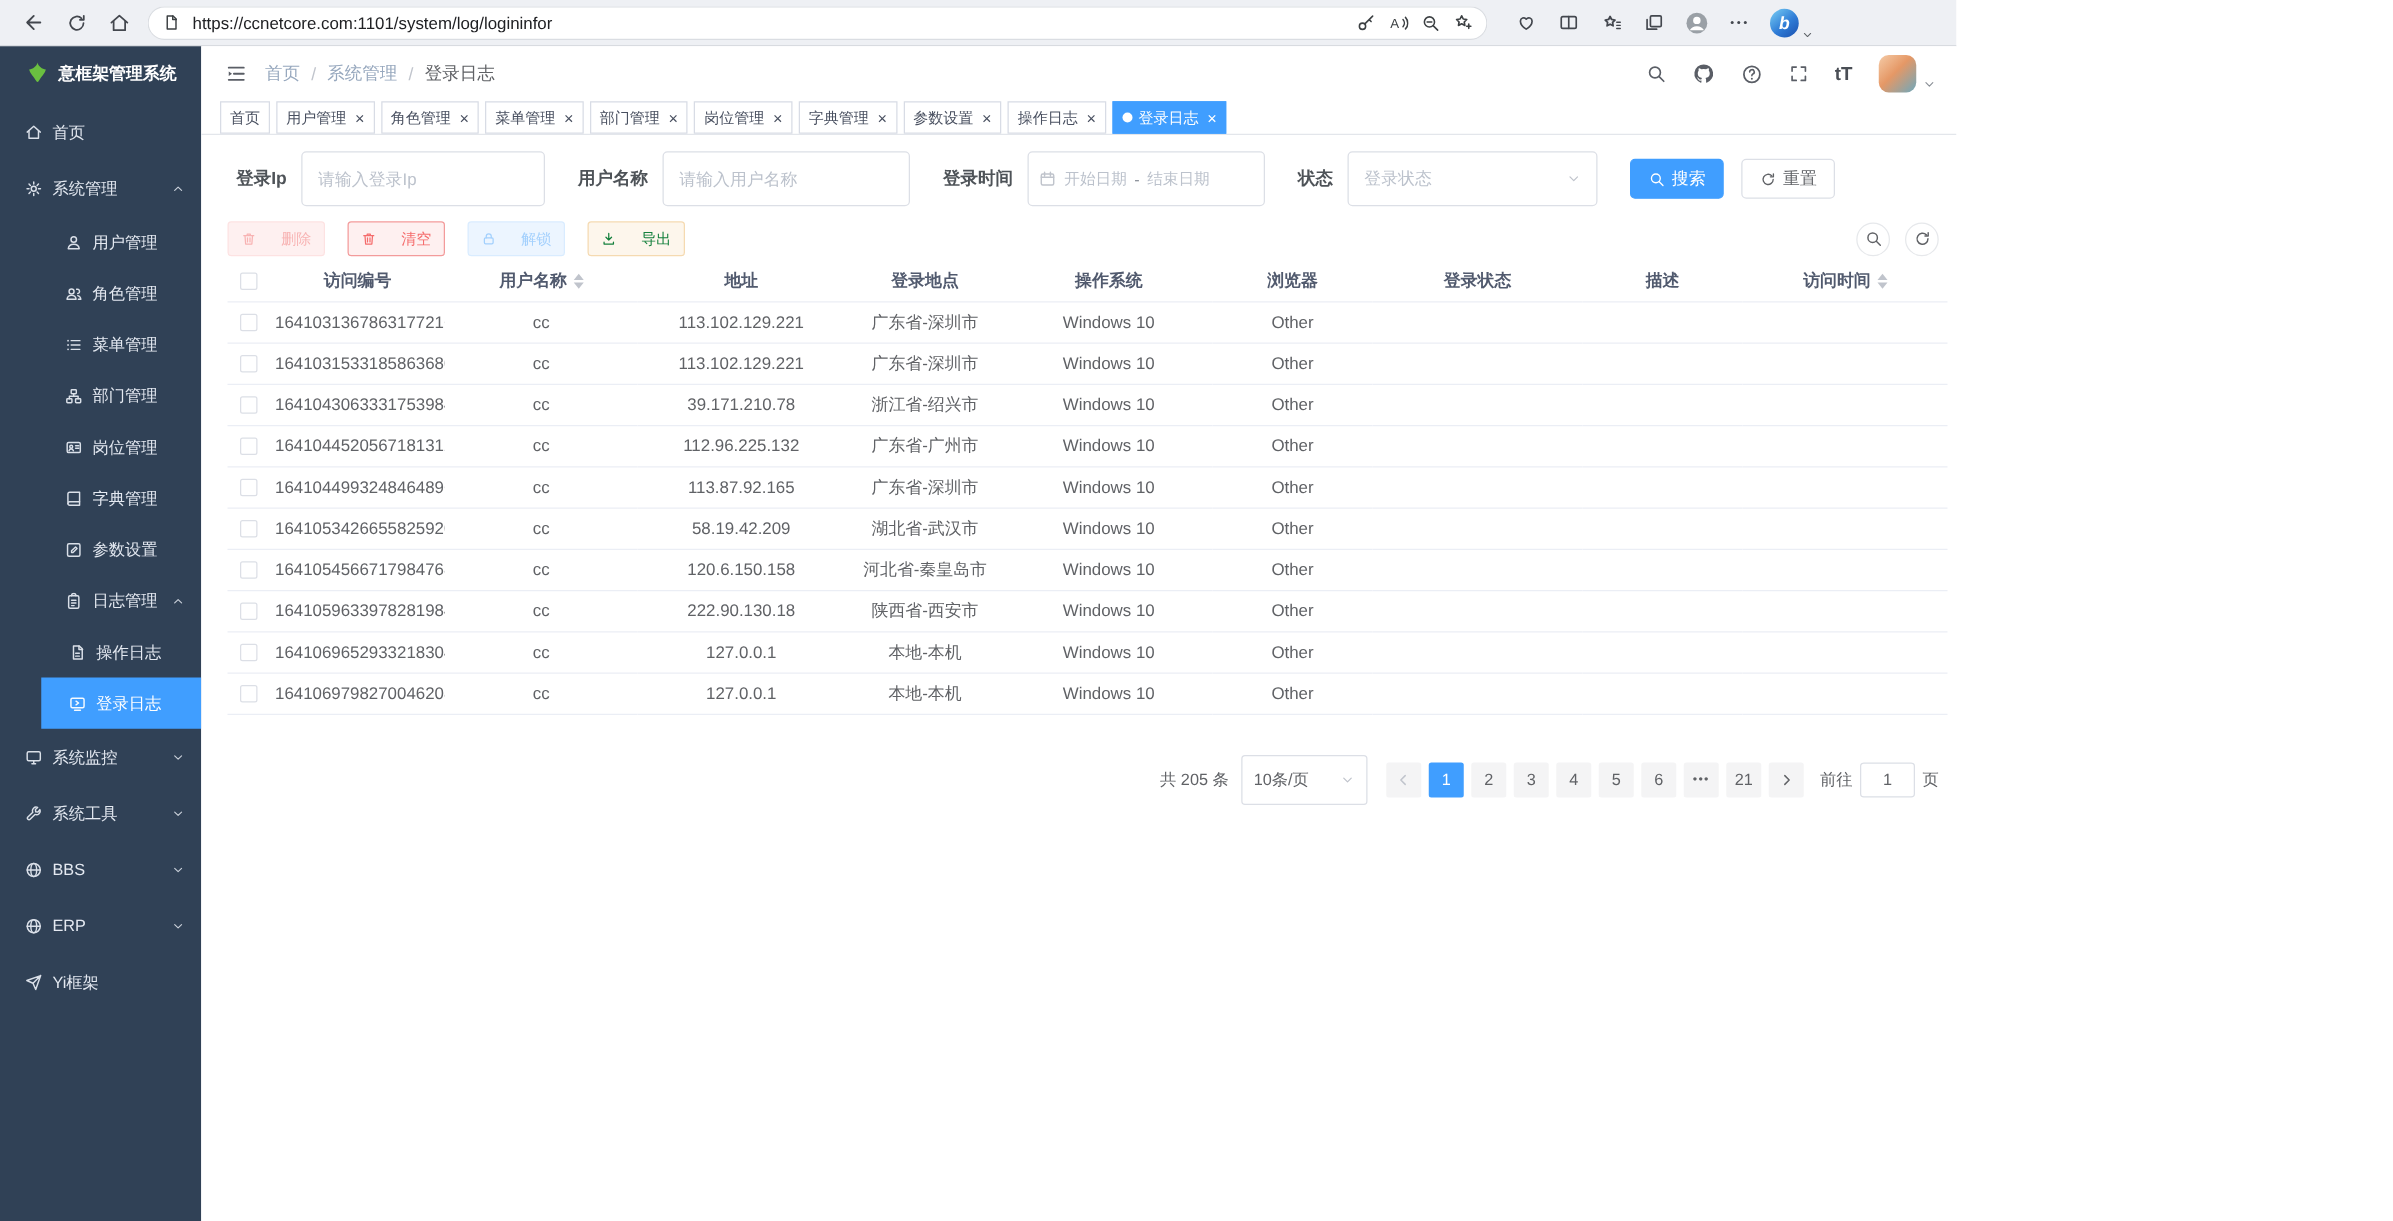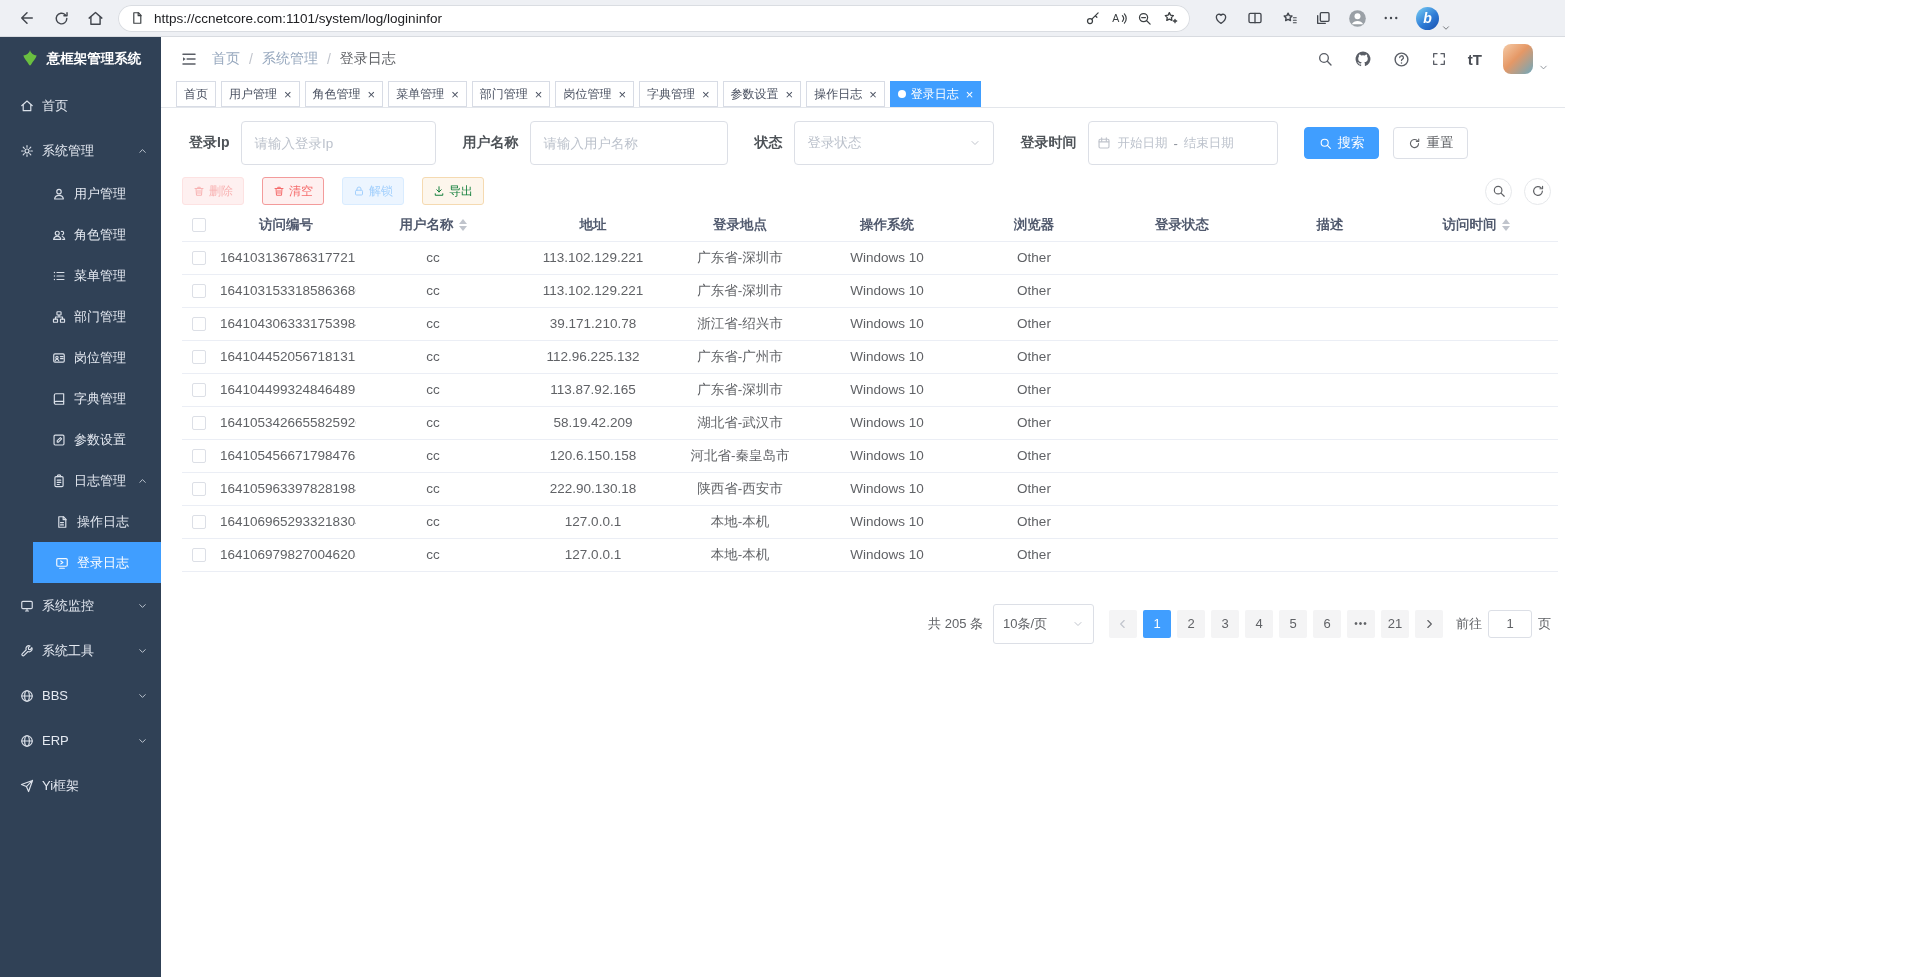--- a/index.html
+++ b/index.html
@@ -62,21 +62,21 @@
   .scaret{color:#c0c4cc;display:flex;}
   .date{display:flex;align-items:center;gap:6px;padding:0 8px;cursor:pointer;}
   .date .ph{color:#bcc2cc;font-size:12.5px;white-space:nowrap;}
   .date .dsep{color:#8b919a;font-size:13px;}
   .dicon{color:#c0c4cc;display:flex;}
   .btn{height:32px;border:1px solid #dcdfe6;border-radius:4px;display:inline-flex;align-items:center;gap:5px;padding:0 14px;font-size:13.5px;cursor:pointer;background:#fff;color:#606266;font-family:inherit;}
   .btn-search{background:#409eff;border-color:#409eff;color:#fff;margin-right:14px;}
   .bico{display:flex;align-items:center;}
 
   .rowtools{display:flex;align-items:center;margin:0 0 4px 7px;}
-  .sbtn{height:28px;border-radius:3px;display:inline-flex;align-items:center;gap:4px;padding:0 10px;font-size:12px;margin-right:18px;cursor:pointer;border:1px solid transparent;font-family:inherit;}
+  .sbtn{height:28px;border-radius:3px;display:inline-flex;align-items:center;gap:20px;padding:0 10px;font-size:12px;margin-right:18px;cursor:pointer;border:1px solid transparent;font-family:inherit;}
   .sbtn.del{background:#fef0f0;border-color:#fde2e2;color:#f8b3b3;}
   .sbtn.clear{background:#fef0f0;border-color:#f39b9b;color:#f56c6c;}
   .sbtn.unlock{background:#ecf5ff;border-color:#d9ecff;color:#a3d0fd;}
   .sbtn.export{background:#fdf6ec;border-color:#f5dab1;color:#15803d;}
   .spacer{flex:1;}
   .circ{width:27px;height:27px;border:1px solid #e6e8eb;border-radius:50%;display:flex;align-items:center;justify-content:center;color:#606266;margin-left:12px;cursor:pointer;}
 
   table{border-collapse:collapse;table-layout:fixed;width:1376px;margin-left:7px;}
   th{height:32px;font-size:13.5px;font-weight:bold;color:#515a6e;border-bottom:1px solid #ebeef5;text-align:center;padding:0 4px;white-space:nowrap;}
   td{height:33px;font-size:13.5px;color:#606266;border-bottom:1px solid #ebeef5;text-align:center;padding:0 4px;overflow:hidden;white-space:nowrap;}
@@ -499,42 +499,42 @@
         <div class="filters">
           <div class="fgroup">
             <label>登录Ip</label>
             <input class="tinput w195" placeholder="请输入登录Ip" style="">
           </div>
           <div class="fgroup">
             <label>用户名称</label>
             <input class="tinput w198" placeholder="请输入用户名称" style="">
           </div>
           <div class="fgroup">
-            <label>状态</label>
-            <div class="tinput sel w200">
-              <span class="ph">登录状态</span>
-              <span class="scaret">
-                  <svg xmlns="http://www.w3.org/2000/svg" viewBox="0 0 24 24" width="12" height="12" fill="none" stroke="currentColor" stroke-width="2" stroke-linecap="round" stroke-linejoin="round">
-                    <path d="m6 9 6 6 6-6"></path>
-                  </svg>
-                </span>
-            </div>
-          </div>
-          <div class="fgroup">
             <label>登录时间</label>
             <div class="tinput date w190">
               <span class="dicon">
                   <svg xmlns="http://www.w3.org/2000/svg" viewBox="0 0 24 24" width="14" height="14" fill="none" stroke="currentColor" stroke-width="2" stroke-linecap="round" stroke-linejoin="round">
                     <rect x="3.5" y="5.5" width="17" height="15" rx="2"></rect>
                     <path d="M3.5 10h17M8 3v5M16 3v5"></path>
                   </svg>
                 </span>
               <span class="ph">开始日期</span>
               <span class="dsep">-</span>
               <span class="ph">结束日期</span>
+            </div>
+          </div>
+          <div class="fgroup">
+            <label>状态</label>
+            <div class="tinput sel w200">
+              <span class="ph">登录状态</span>
+              <span class="scaret">
+                  <svg xmlns="http://www.w3.org/2000/svg" viewBox="0 0 24 24" width="12" height="12" fill="none" stroke="currentColor" stroke-width="2" stroke-linecap="round" stroke-linejoin="round">
+                    <path d="m6 9 6 6 6-6"></path>
+                  </svg>
+                </span>
             </div>
           </div>
           <button class="btn btn-search">
             <span class="bico">
                 <svg xmlns="http://www.w3.org/2000/svg" viewBox="0 0 24 24" width="13" height="13" fill="none" stroke="currentColor" stroke-width="2" stroke-linecap="round" stroke-linejoin="round">
                   <circle cx="10.5" cy="10.5" r="6.5"></circle>
                   <path d="M15.5 15.5 21 21"></path>
                 </svg>
               </span>
             <span>搜索</span>

